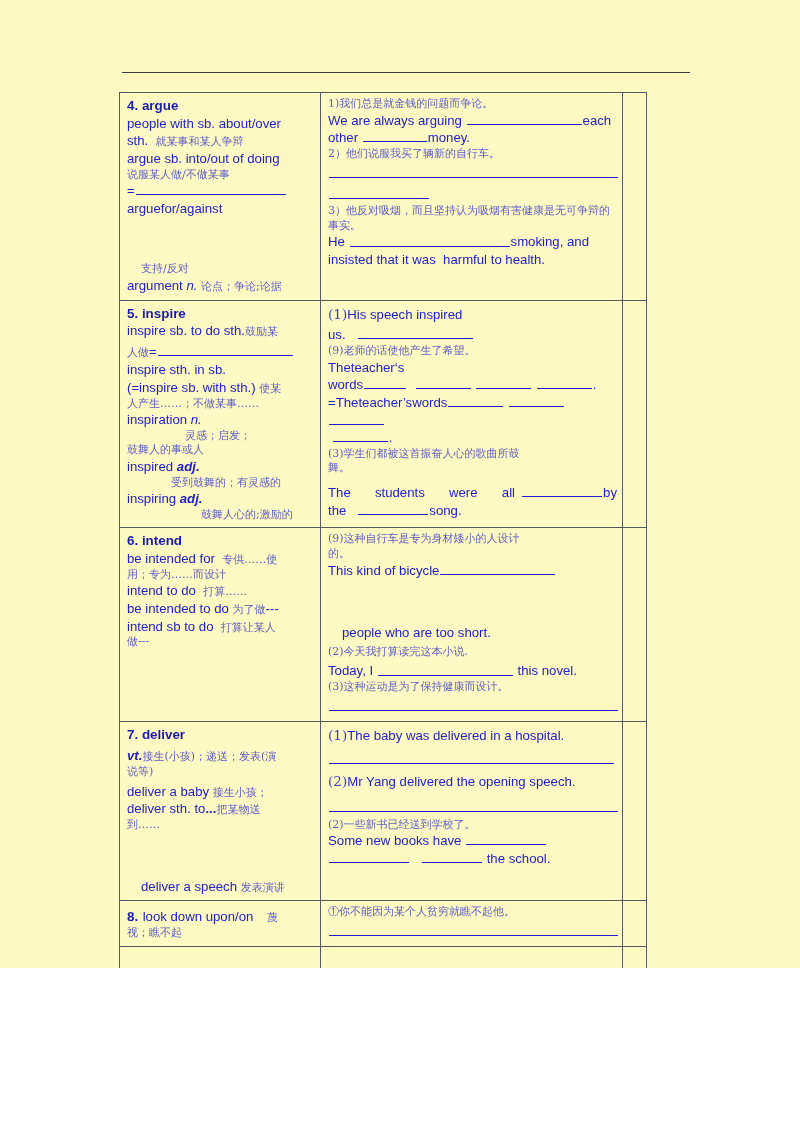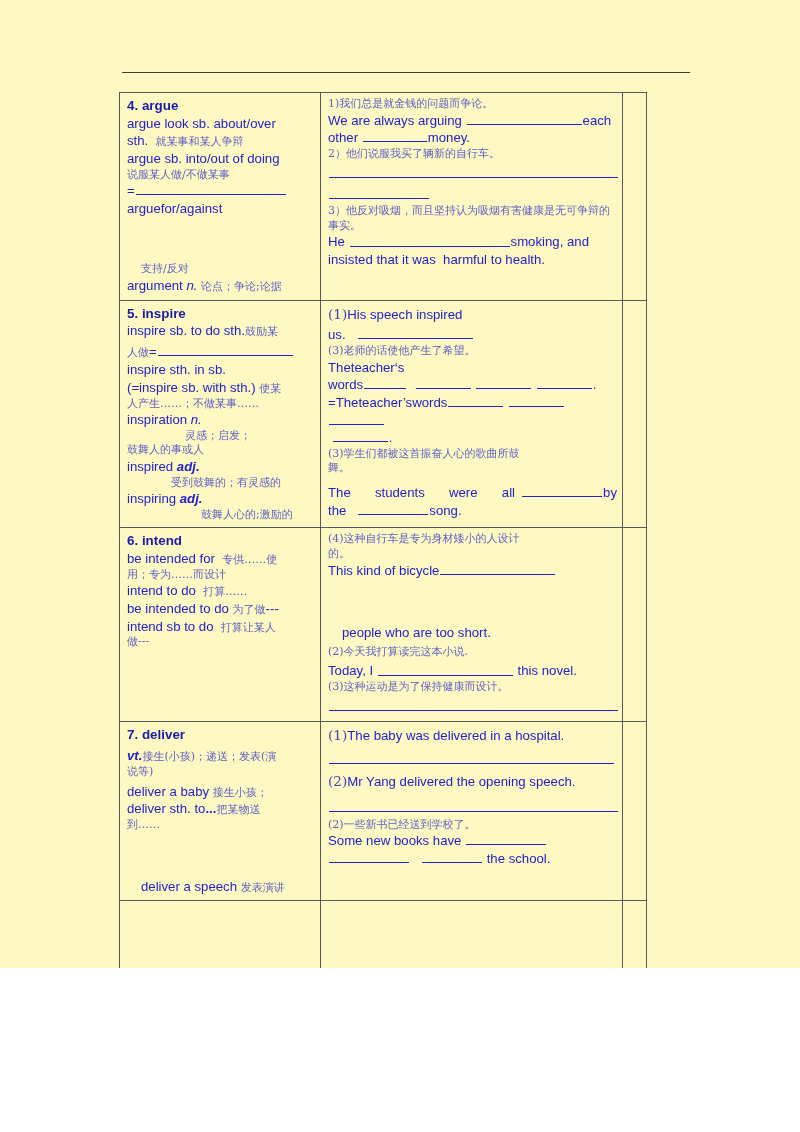--- a/index.html
+++ b/index.html
@@ -124,21 +124,21 @@
     <colgroup>
       <col class="c-term">
       <col class="c-ex">
       <col class="c-blank">
     </colgroup>
     <tbody>
 
       <tr>
         <td class="term-cell">
           <span class="line en hd">4. argue</span>
-          <span class="line en">argue look sb. about/over</span>
+          <span class="line en">people with sb. about/over</span>
           <span class="line en"><span class="en">sth.</span>&nbsp;&nbsp;<span class="cn">就某事和某人争辩</span></span>
           <span class="line en">argue sb. into/out of doing</span>
           <span class="line cn">说服某人做/不做某事</span>
           <span class="line en"><span>=</span><span class="ul w-150"></span></span>
           <span class="line en">arguefor/against</span>
           <span class="line cn indent1">支持/反对</span>
           <span class="line en"><span class="en">argument <span class="it">n.</span></span> <span class="cn">论点；争论;论据</span></span>
         </td>
 
         <td class="ex-cell">
@@ -168,21 +168,21 @@
           <span class="line en">inspired <span class="it bd">adj.</span></span>
           <span class="line cn indent3">受到鼓舞的；有灵感的</span>
           <span class="line en">inspiring <span class="it bd">adj.</span></span>
           <span class="line cn indent4">鼓舞人心的;激励的</span>
         </td>
 
         <td class="ex-cell">
           <span class="line en"><span class="cn-dark">(1)</span>His speech inspired</span>
           <div class="smallgap"></div>
           <span class="line en">us.&nbsp;&nbsp; <span class="ul w-115"></span></span>
-          <span class="line cn">(3)老师的话使他产生了希望。</span>
+          <span class="line cn">(9)老师的话使他产生了希望。</span>
           <span class="line en">Theteacher‘s</span>
           <span class="line en">words<span class="ul w-xxs"></span>&nbsp; <span class="ul w-xs"></span> <span class="ul w-xs"></span> <span class="ul w-xs"></span>.</span>
           <span class="line en">=Theteacher’swords<span class="ul w-xs"></span> <span class="ul w-xs"></span> <span class="ul w-xs"></span></span>
           <span class="line en">&nbsp;<span class="ul w-xs"></span>.</span>
           <span class="line cn">(3)学生们都被这首振奋人心的歌曲所鼓</span>
           <span class="line cn">舞。</span>
           <span class="line en justify">The&nbsp;&nbsp;&nbsp; students&nbsp;&nbsp;&nbsp; were&nbsp;&nbsp;&nbsp; all <span class="ul w-80"></span>by</span>
           <span class="line en">the&nbsp;&nbsp; <span class="ul w-70"></span>song.</span>
         </td>
 
@@ -194,21 +194,21 @@
           <span class="line en hd">6. intend</span>
           <span class="line en">be intended for&nbsp; <span class="cn">专供……使</span></span>
           <span class="line cn">用；专为……而设计</span>
           <span class="line en">intend to do&nbsp; <span class="cn">打算……</span></span>
           <span class="line en">be intended to do <span class="cn">为了做</span>---</span>
           <span class="line en">intend sb to do&nbsp; <span class="cn">打算让某人</span></span>
           <span class="line cn">做---</span>
         </td>
 
         <td class="ex-cell">
-          <span class="line cn">(4)这种自行车是专为身材矮小的人设计</span>
+          <span class="line cn">(9)这种自行车是专为身材矮小的人设计</span>
           <span class="line cn">的。</span>
           <span class="line en">This kind of bicycle<span class="ul w-115"></span></span>
           <span class="line en indent1">people who are too short.</span>
           <div class="smallgap"></div>
           <span class="line cn">(2)今天我打算读完这本小说.</span>
           <div class="smallgap"></div>
           <span class="line en">Today, I <span class="ul w-135"></span> this novel.</span>
           <span class="line cn">(3)这种运动是为了保持健康而设计。</span>
           <span class="line"><span class="ul w-full"></span></span>
         </td>
@@ -237,20 +237,33 @@
           <div class="rowgap"></div>
           <span class="line"><span class="ul w-full"></span></span>
           <span class="line cn">(2)一些新书已经送到学校了。</span>
           <span class="line en">Some new books have <span class="ul w-80"></span></span>
           <span class="line en"><span class="ul w-80"></span>&nbsp;&nbsp; <span class="ul w-60"></span> the school.</span>
         </td>
 
         <td class="blank-cell"></td>
       </tr>
 
+      <tr>
+        <td class="term-cell">
+          <span class="line"><span class="en hd">8.</span> <span class="en">look down upon/on</span>&nbsp;&nbsp; <span class="cn">蔑</span></span>
+          <span class="line cn">视；瞧不起</span>
+        </td>
+
+        <td class="ex-cell">
+          <span class="line cn">①你不能因为某个人贫穷就瞧不起他。</span>
+          <span class="line"><span class="ul w-full"></span></span>
+        </td>
+
+        <td class="blank-cell"></td>
+      </tr>
 
       <tr>
         <td class="term-cell" style="height:140px;border-bottom:none;"></td>
         <td class="ex-cell" style="border-bottom:none;"></td>
         <td class="blank-cell" style="border-bottom:none;"></td>
       </tr>
 
     </tbody>
   </table>
 

